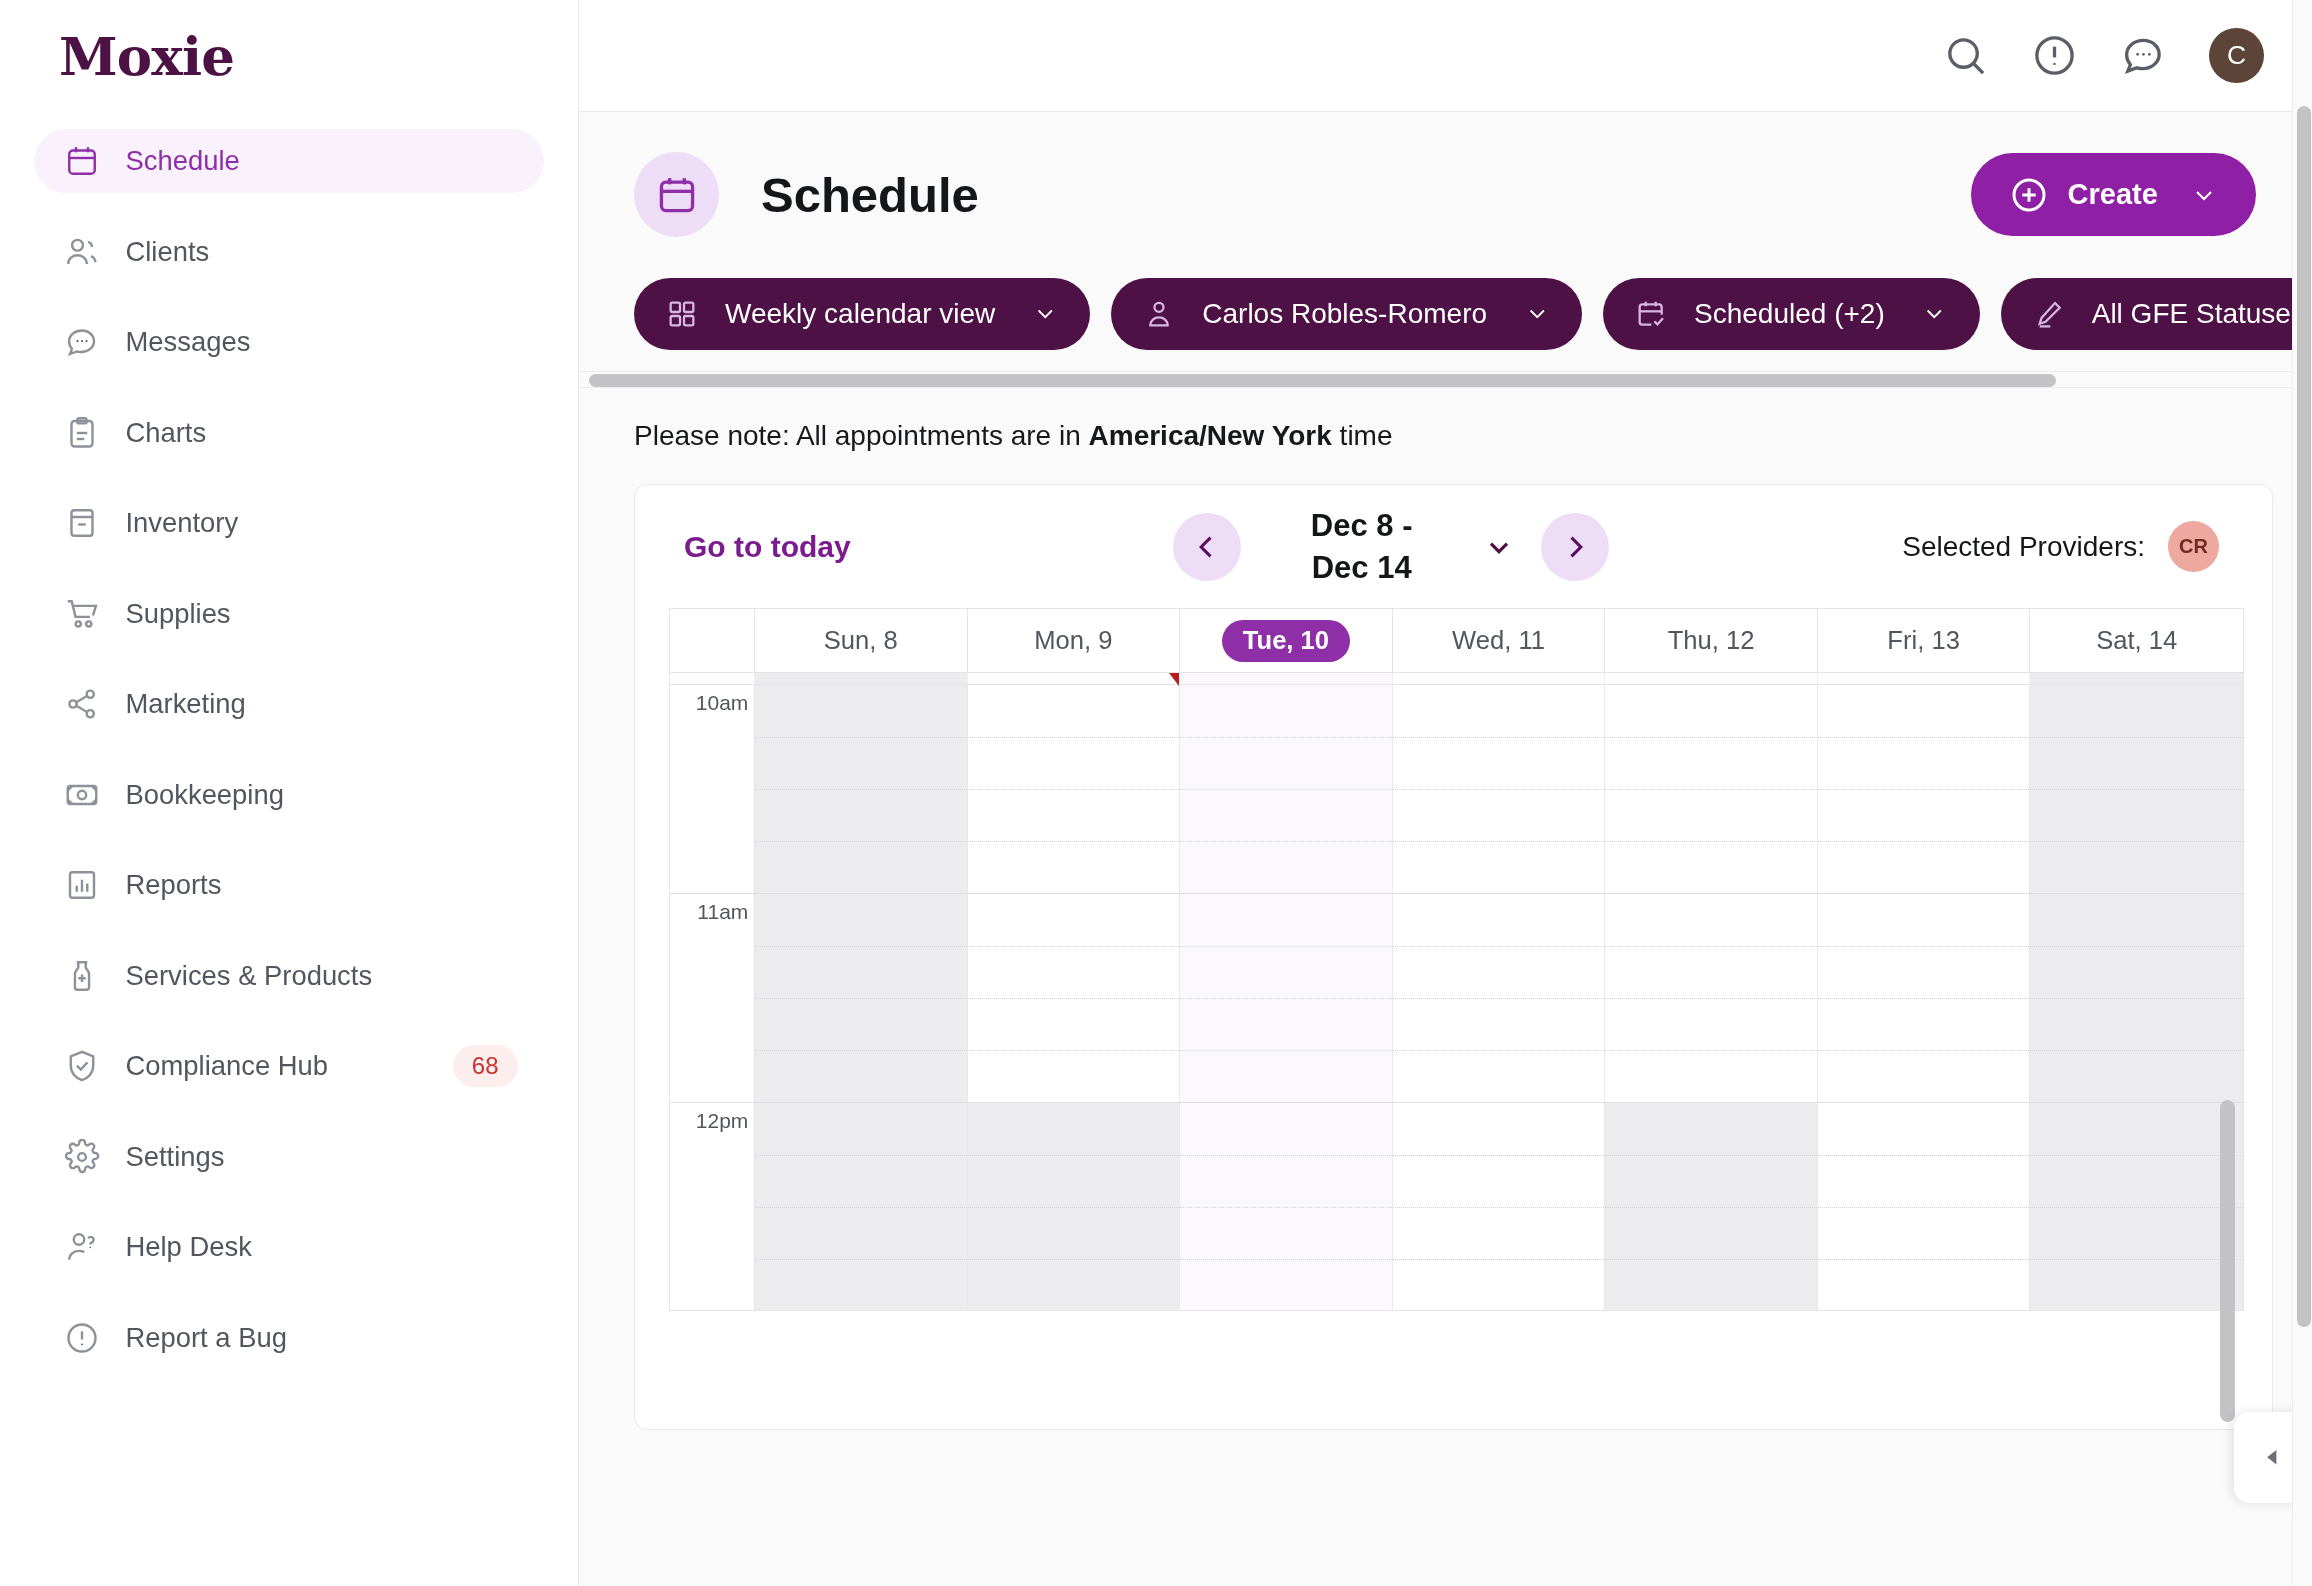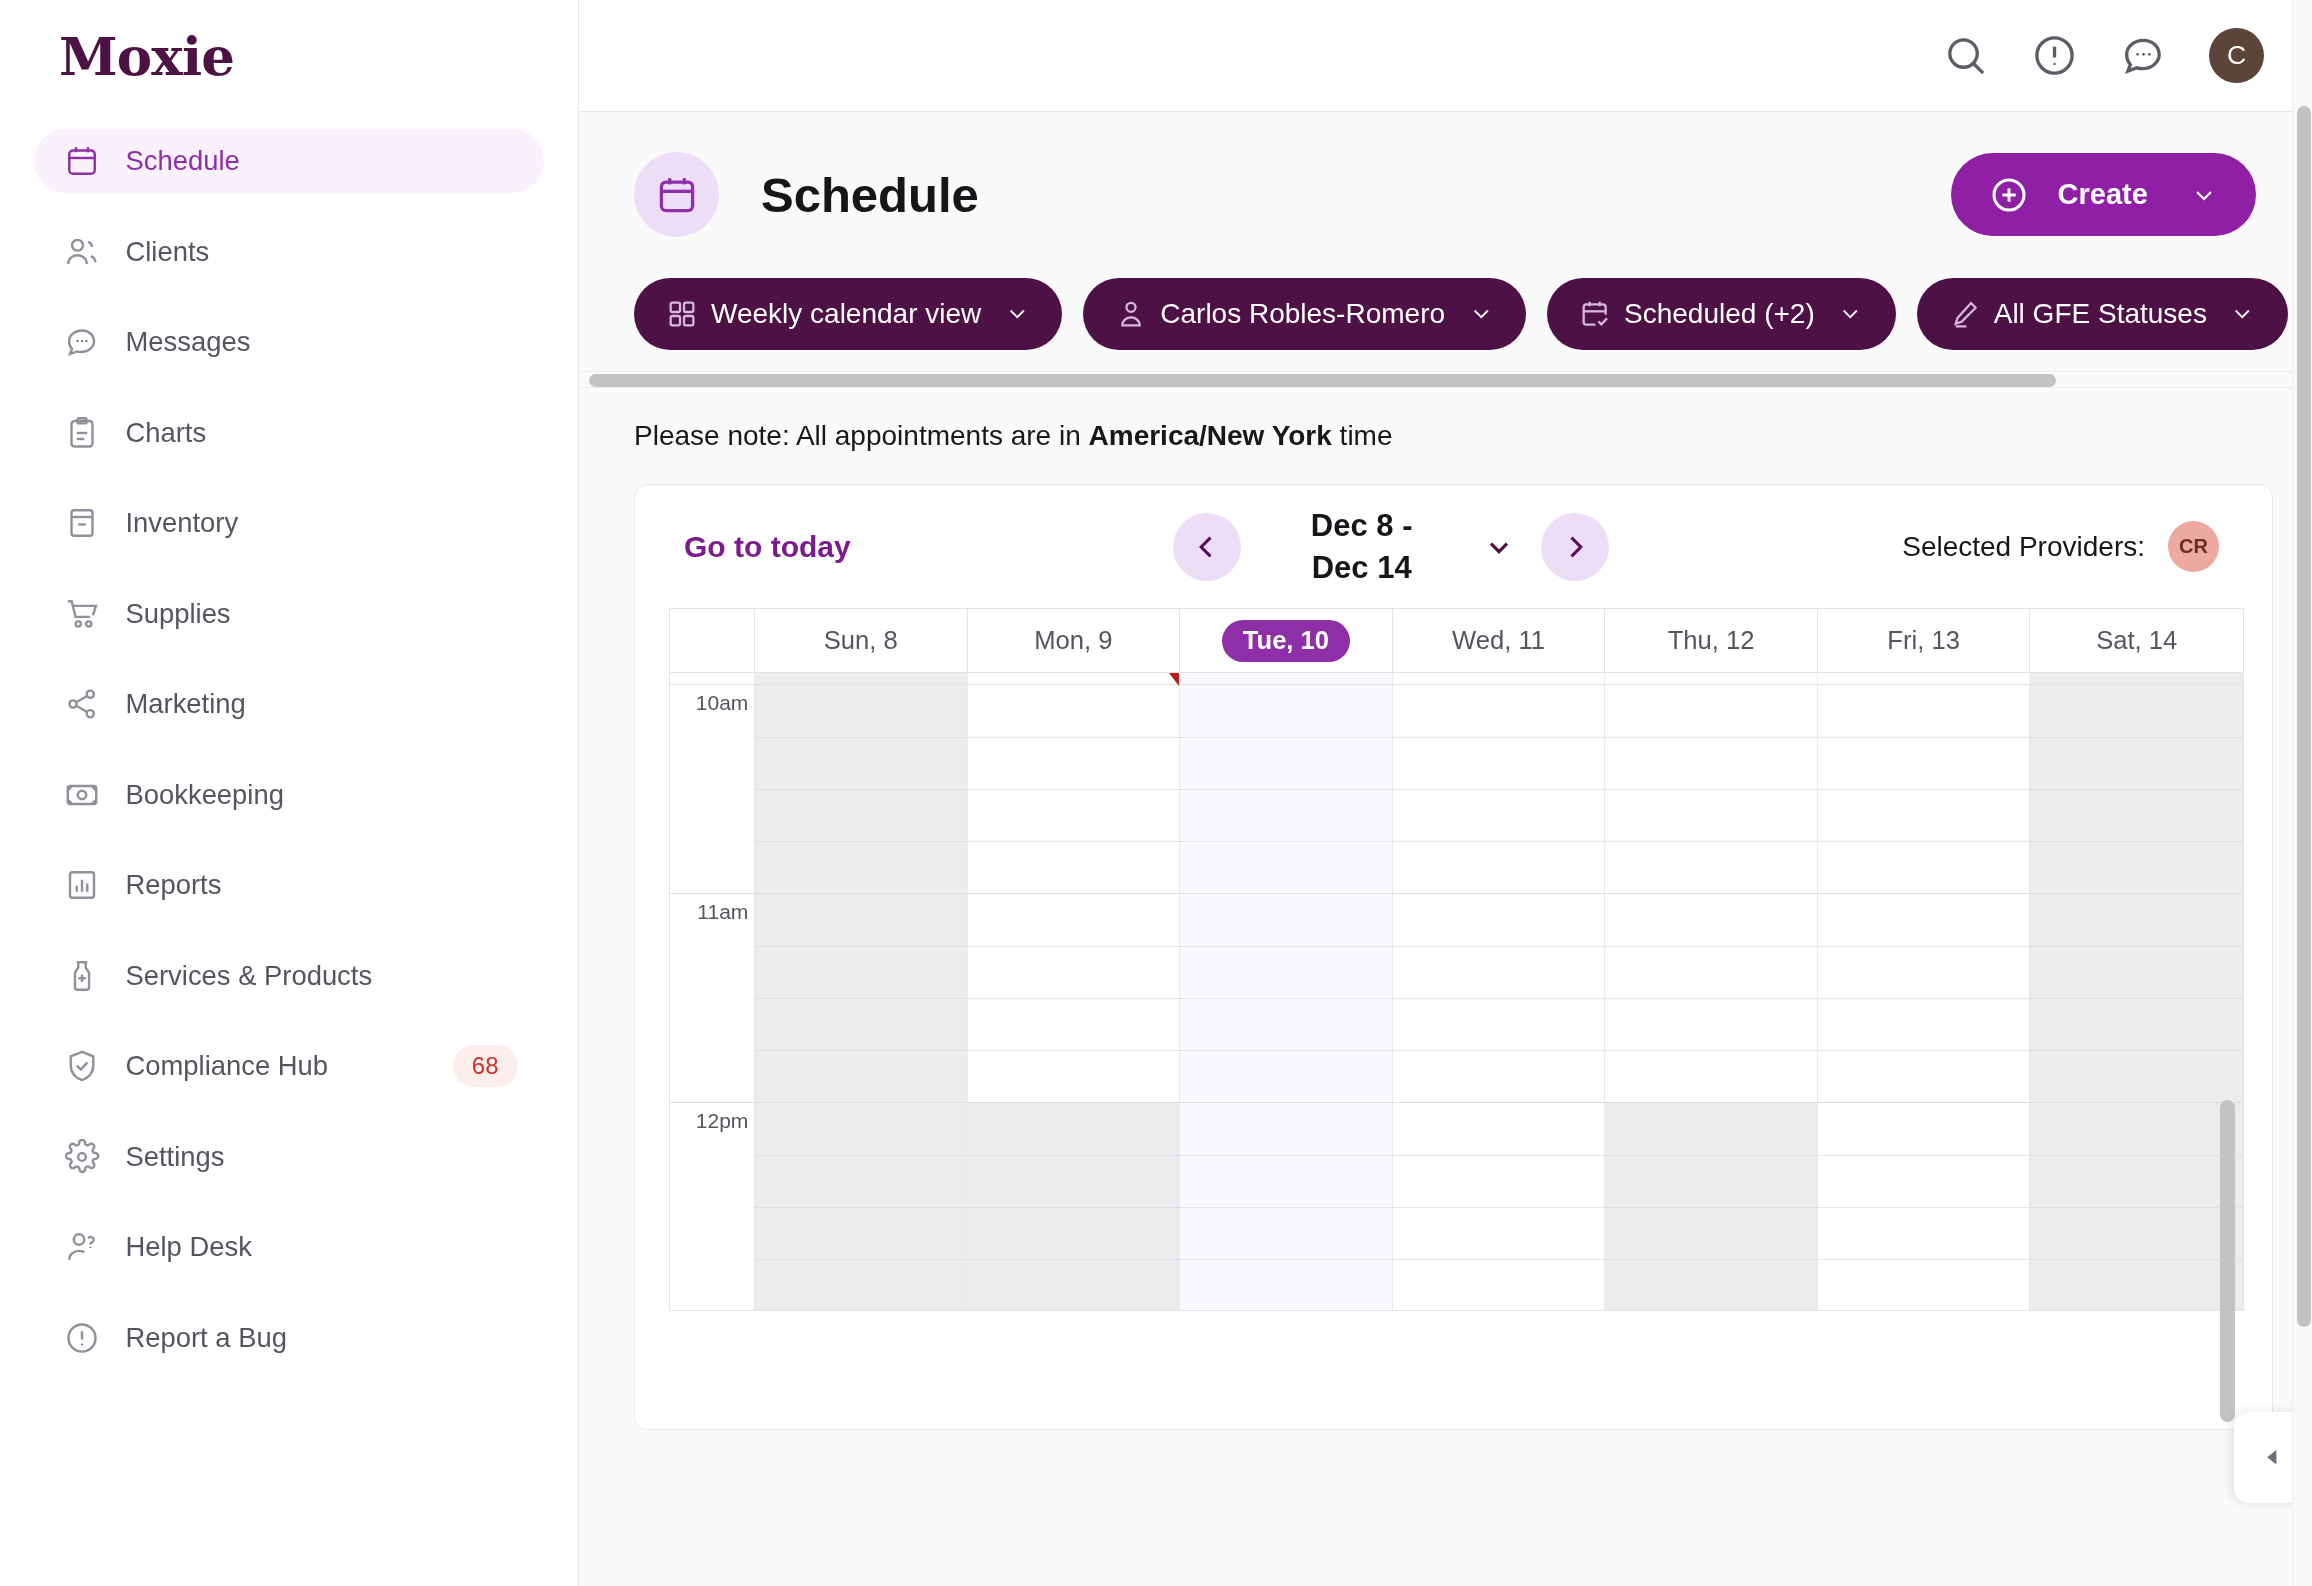--- a/index.html
+++ b/index.html
@@ -93,21 +93,21 @@
     margin-left: 42px;
   }
   .create-btn {
     margin-left: auto;
     background: #8f1fa4;
     color: #fff;
     border-radius: 42px;
     height: 83px;
     display: flex; align-items: center;
     padding: 0 38px;
-    gap: 29px;
+    gap: 19px;
     font-size: 29px; font-weight: 600;
     cursor: pointer;
     border: none;
   }
   .create-btn svg { width: 40px; height: 40px; stroke: #fff; stroke-width: 1.8; fill: none; }
   .create-btn .chev { width: 28px; height: 28px; margin-left: 13.2px; }
 
   
   .filter-scroll {
     margin-top: 32px;
@@ -118,21 +118,21 @@
     white-space: nowrap;
   }
   .pill {
     display: inline-flex; align-items: center;
     height: 72px;
     border-radius: 36px;
     background: #4d1146;
     color: #ffffff;
     padding: 0 32px;
     font-size: 28px;
-    gap: 13px;
+    gap: 27px;
     cursor: pointer;
     flex: 0 0 auto;
   }
   .pill svg { width: 32px; height: 32px; stroke: #d8b7e4; stroke-width: 1.7; fill: none; }
   .pill .chev { width: 26.5px; height: 26.5px; stroke: #ffffff; margin-left: 9.5px; }
 
   
   .hscroll-track {
     margin: 13.2px 0 0 0;
     height: 17px;

